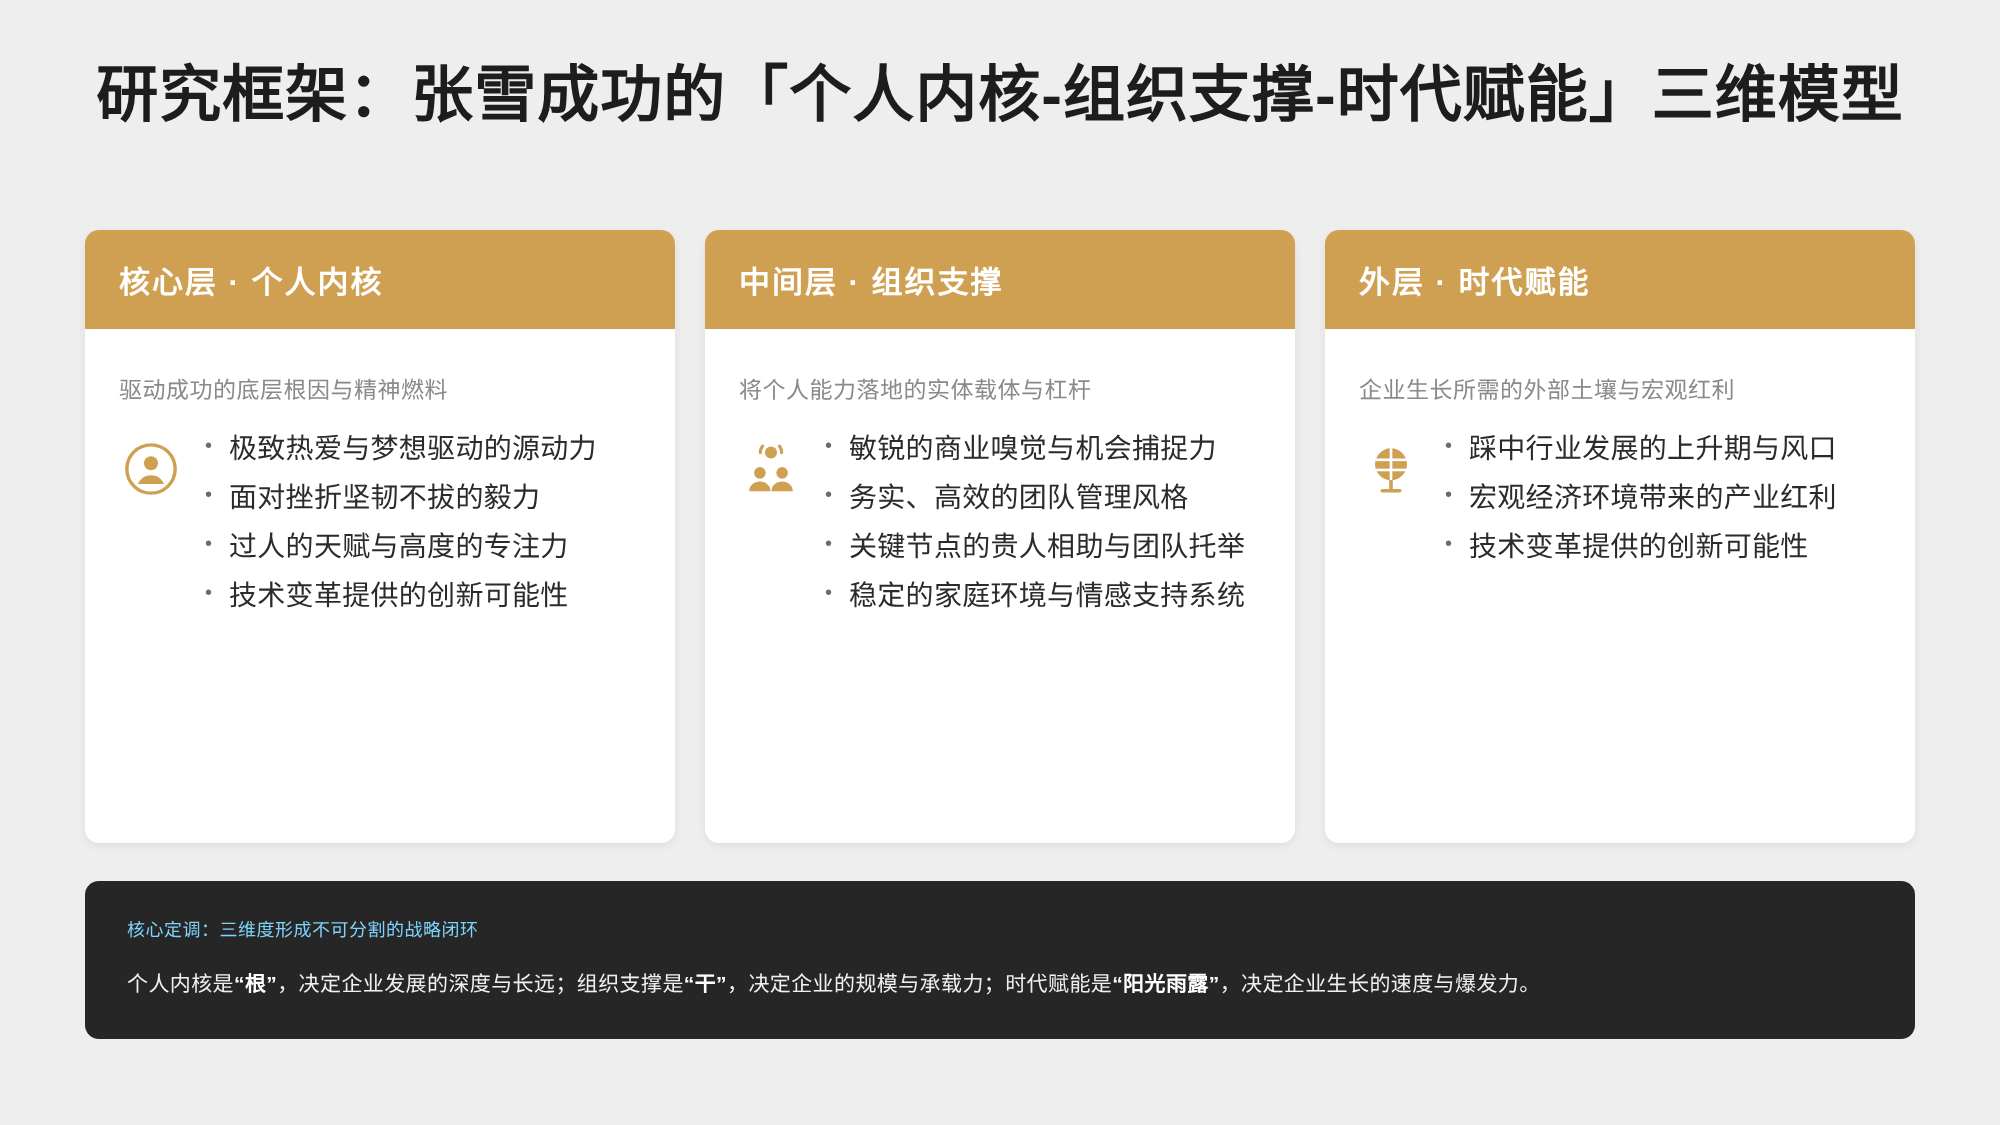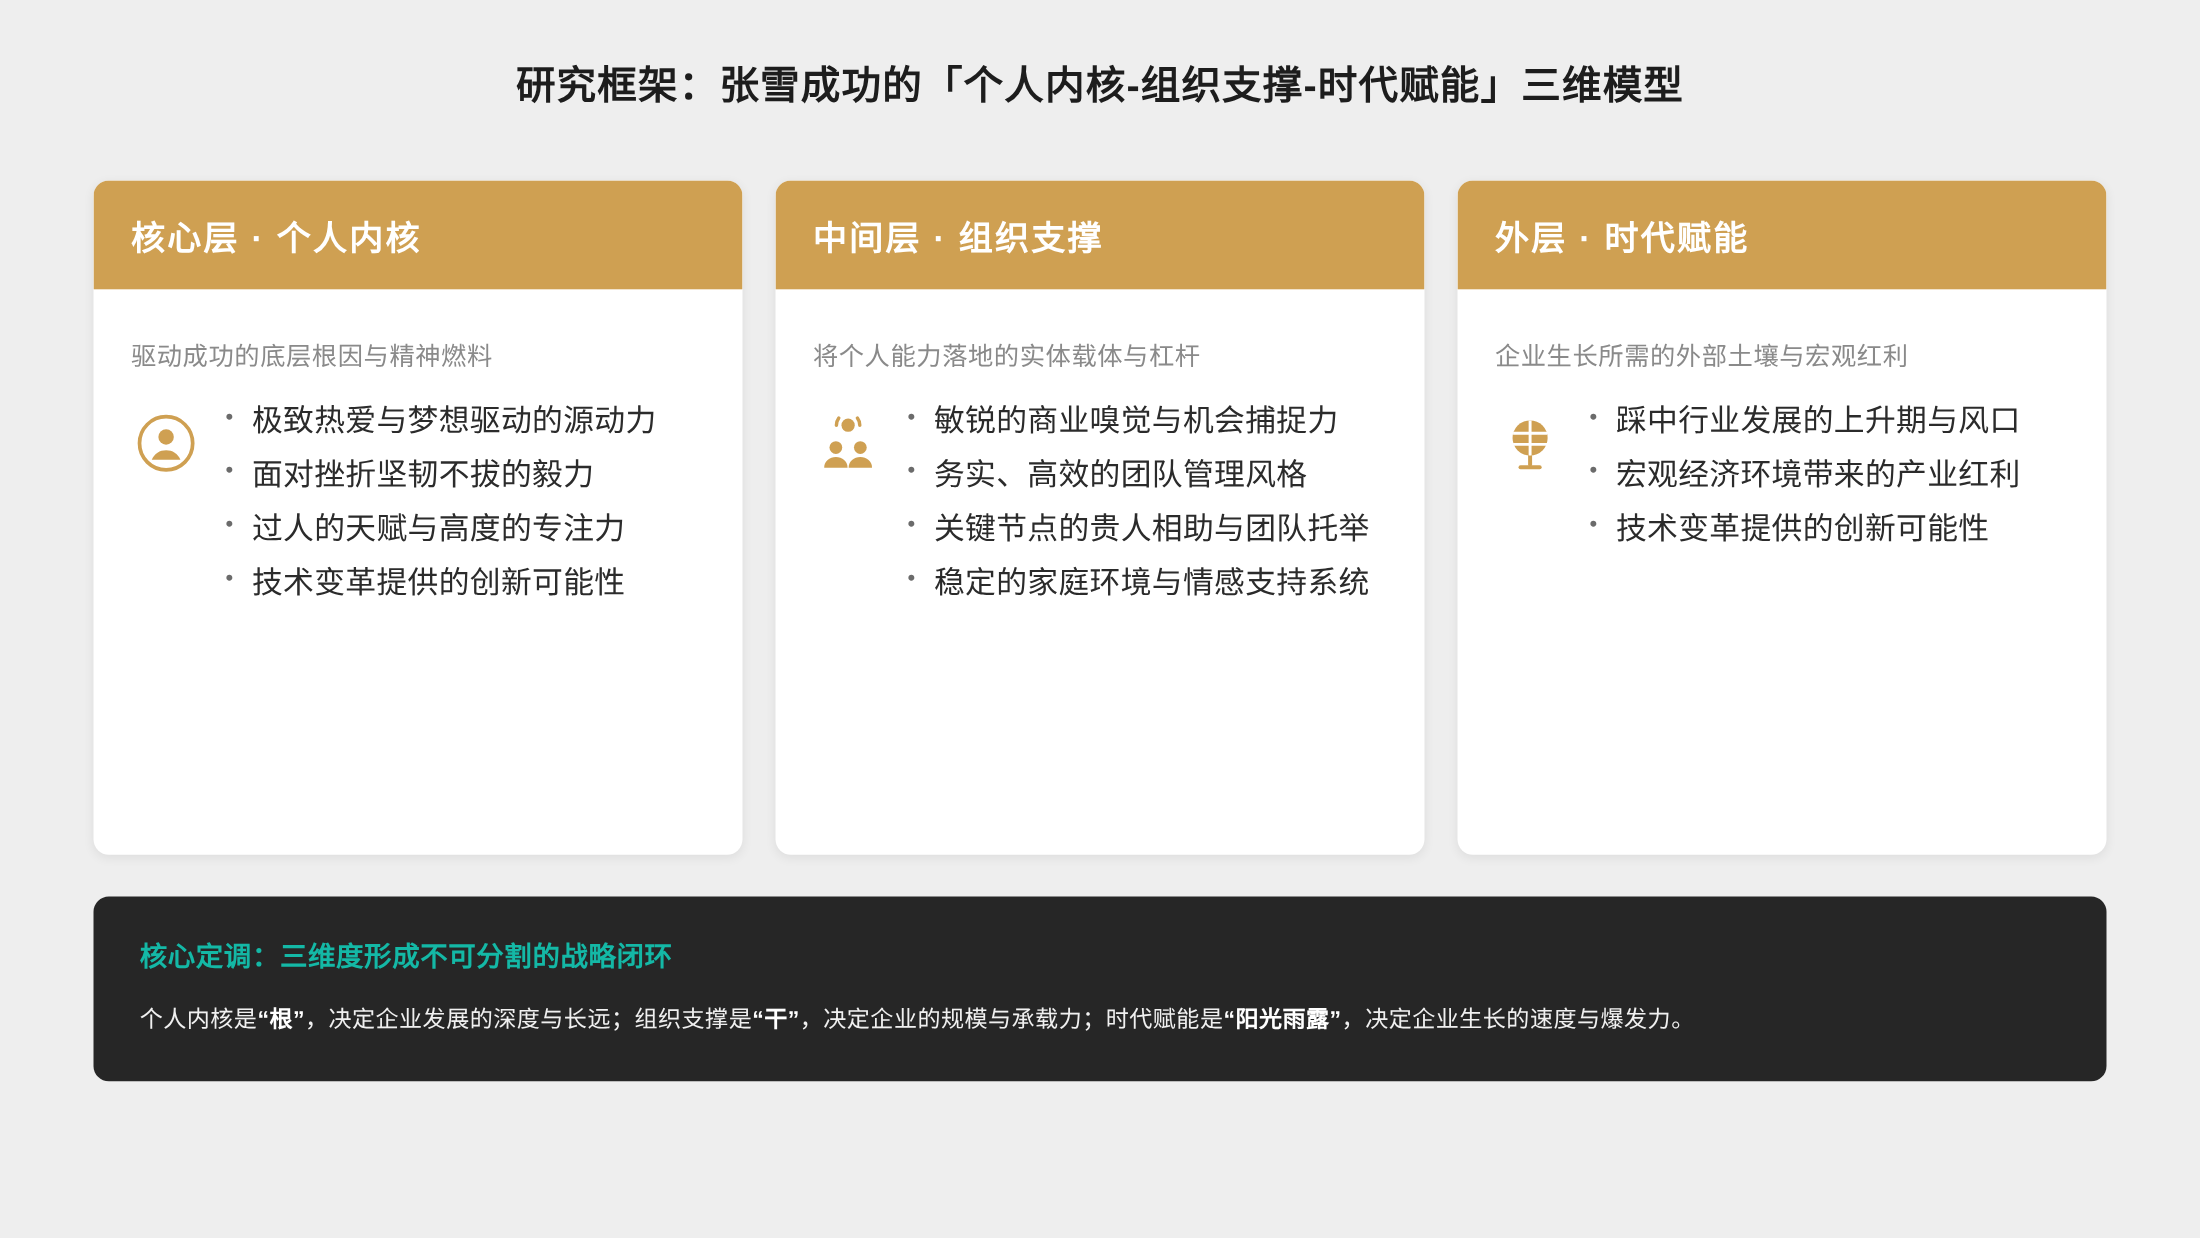--- a/index.html
+++ b/index.html
@@ -15,31 +15,31 @@
   }
   .slide {
     position: relative;
     width: 2000px;
     height: 1125px;
     box-sizing: border-box;
     padding: 0 85px;
   }
   .slide-title {
     text-align: center;
-    font-size: 36px;
+    font-size: 62px;
     font-weight: 700;
     color: #1d1d1d;
     letter-spacing: 1px;
     padding-top: 55px;
     line-height: 1.3;
   }
   .cards-row {
     display: flex;
     gap: 30px;
-    margin-top: 62px;
+    margin-top: 94px;
   }
   .card {
     flex: 1 1 0;
     background: #ffffff;
     border-radius: 14px;
     box-shadow: 0 3px 10px rgba(0,0,0,0.07);
     overflow: hidden;
     min-height: 613px;
     display: flex;
     flex-direction: column;
@@ -97,23 +97,23 @@
     color: #6b6b6b;
     font-size: 20px;
   }
   .footer-box {
     margin-top: 38px;
     background: #262626;
     border-radius: 14px;
     padding: 34px 42px 40px 42px;
   }
   .footer-title {
-    color: #14b8a6;
-    font-size: 25px;
-    font-weight: 700;
+    color: #7dd3fc;
+    font-size: 18px;
+    font-weight: 400;
     letter-spacing: 0.5px;
   }
   .footer-text {
     color: #f0f0f0;
     font-size: 21px;
     margin-top: 27px;
     letter-spacing: 0.4px;
     line-height: 1.5;
   }
   .footer-text b {

